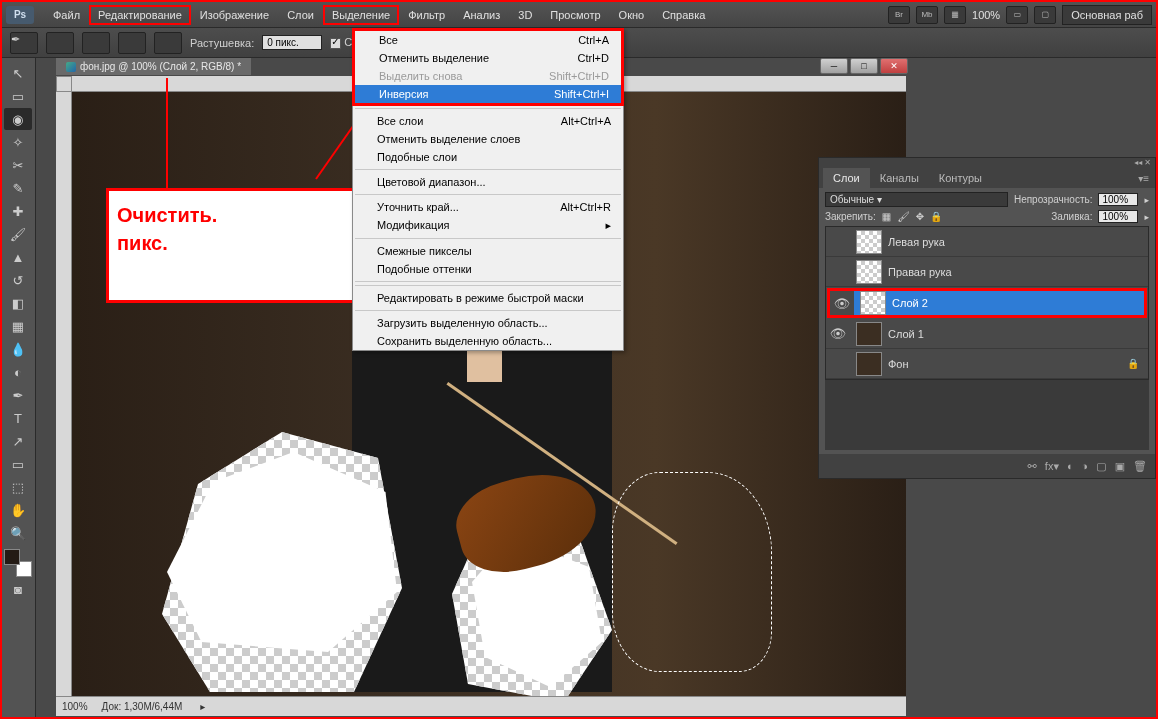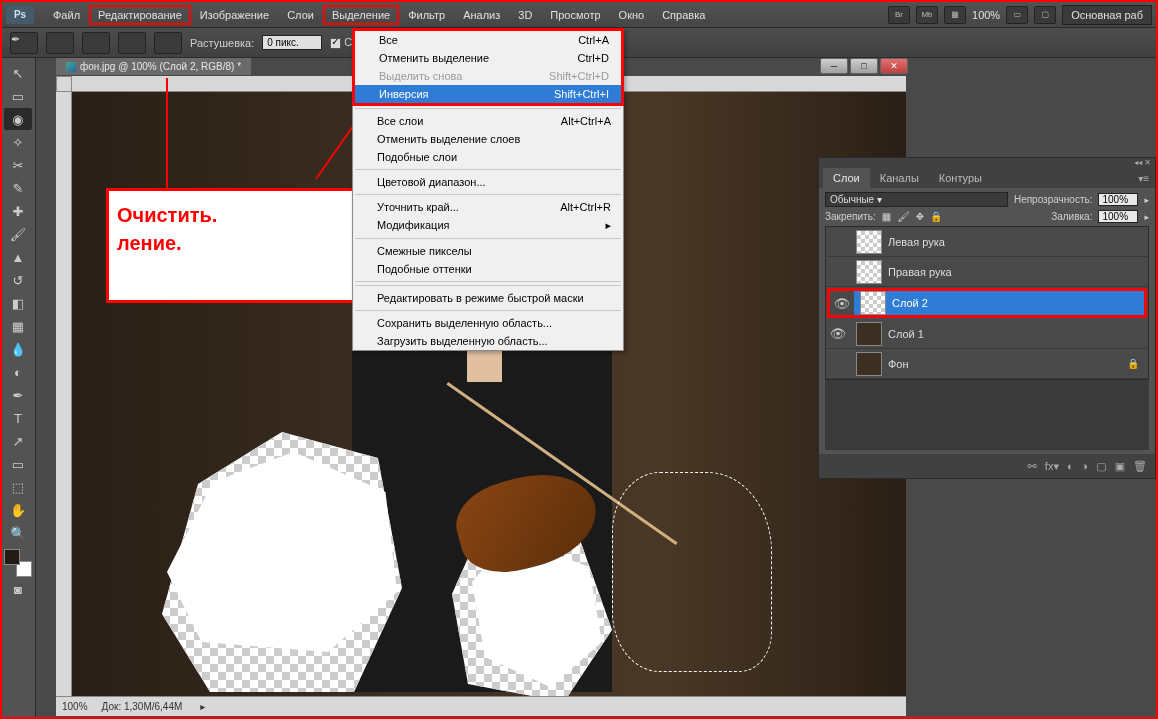--- a/index.html
+++ b/index.html
@@ -207,21 +207,21 @@
       </div>
       <div class="statusbar">
         <span>100%</span>
         <span>Док: 1,30M/6,44M</span>
         <span style="margin-left:4px;">▸</span>
       </div>
     </div>
 
     <div class="annot">
       <div>Очистить.</div>
-      <div>ление.</div>
+      <div>пикс.</div>
     </div>
 
     <div class="annot-line" style="top:20px;left:130px;width:2px;height:112px;"></div>
     <div class="annot-line" style="top:120px;left:280px;width:80px;height:2px;transform:rotate(-55deg);transform-origin:left;"></div>
   </div>
 </div>
 
 <div class="dropdown">
   <div class="dd-top-box" id="dd-container">
       <div class="dd-item">
@@ -278,25 +278,25 @@
       <span></span>
     </div>
     <div class="dd-sep"></div>
     <div class="dd-sep"></div>
     <div class="dd-item">
       <span>Редактировать в режиме быстрой маски</span>
       <span></span>
     </div>
     <div class="dd-sep"></div>
     <div class="dd-item">
+      <span>Загрузить выделенную область...</span>
+      <span></span>
+    </div>
+    <div class="dd-item">
       <span>Сохранить выделенную область...</span>
-      <span></span>
-    </div>
-    <div class="dd-item">
-      <span>Загрузить выделенную область...</span>
       <span></span>
     </div>
   </div>
 
 <div class="panel">
   <div class="panel-top">
       <span>◂◂</span>
       <span>✕</span>
     </div>
   <div class="panel-tabs">

